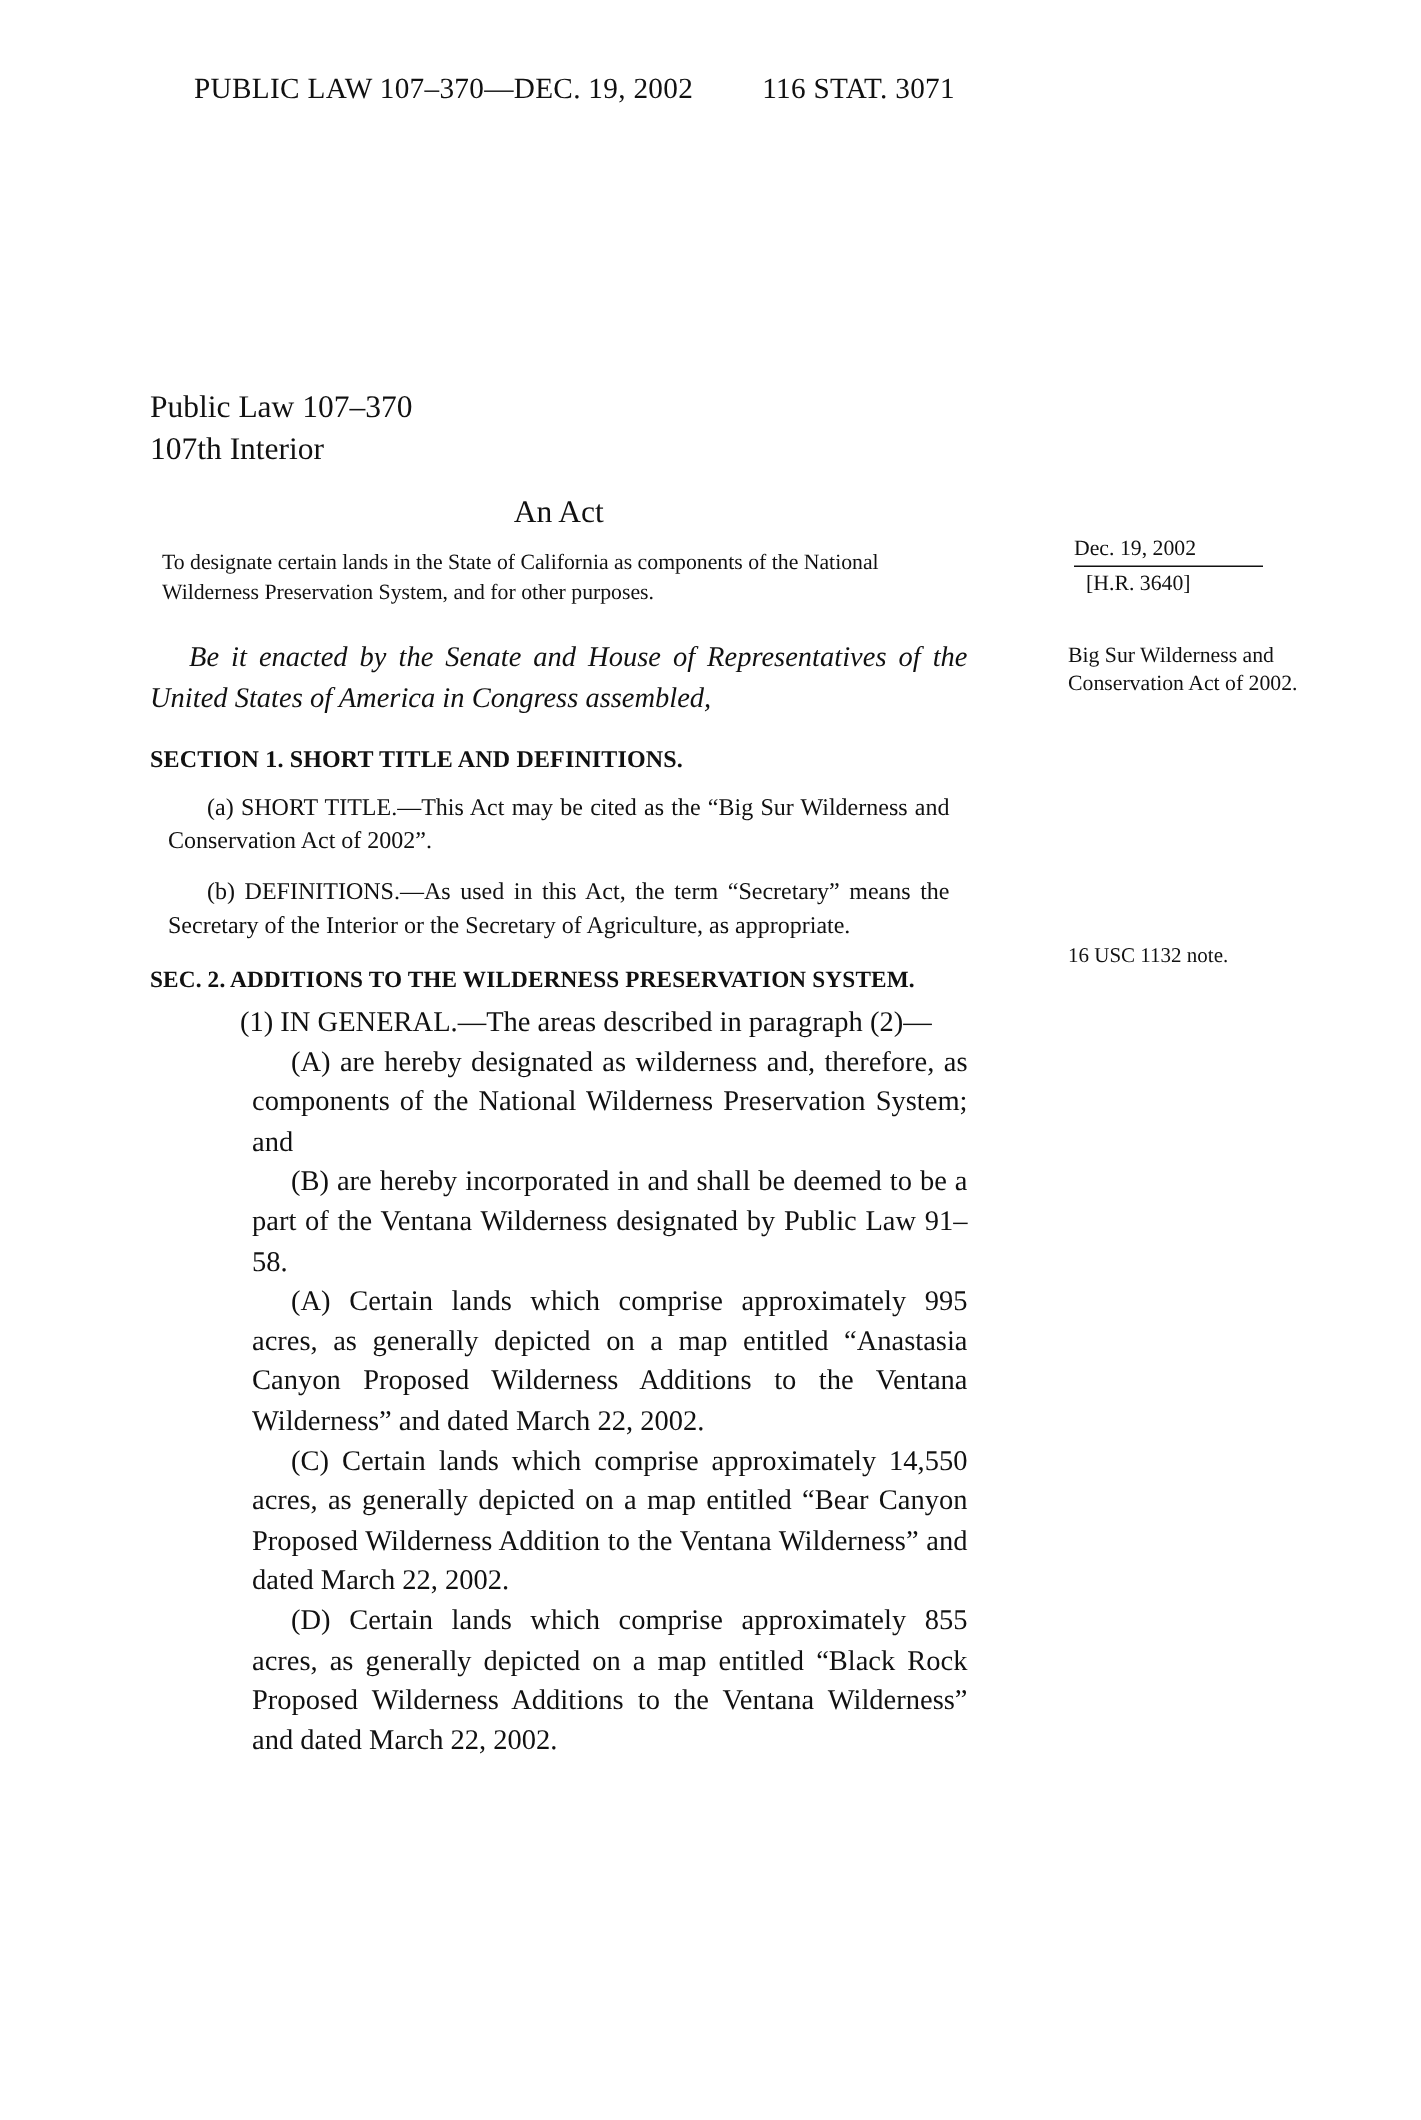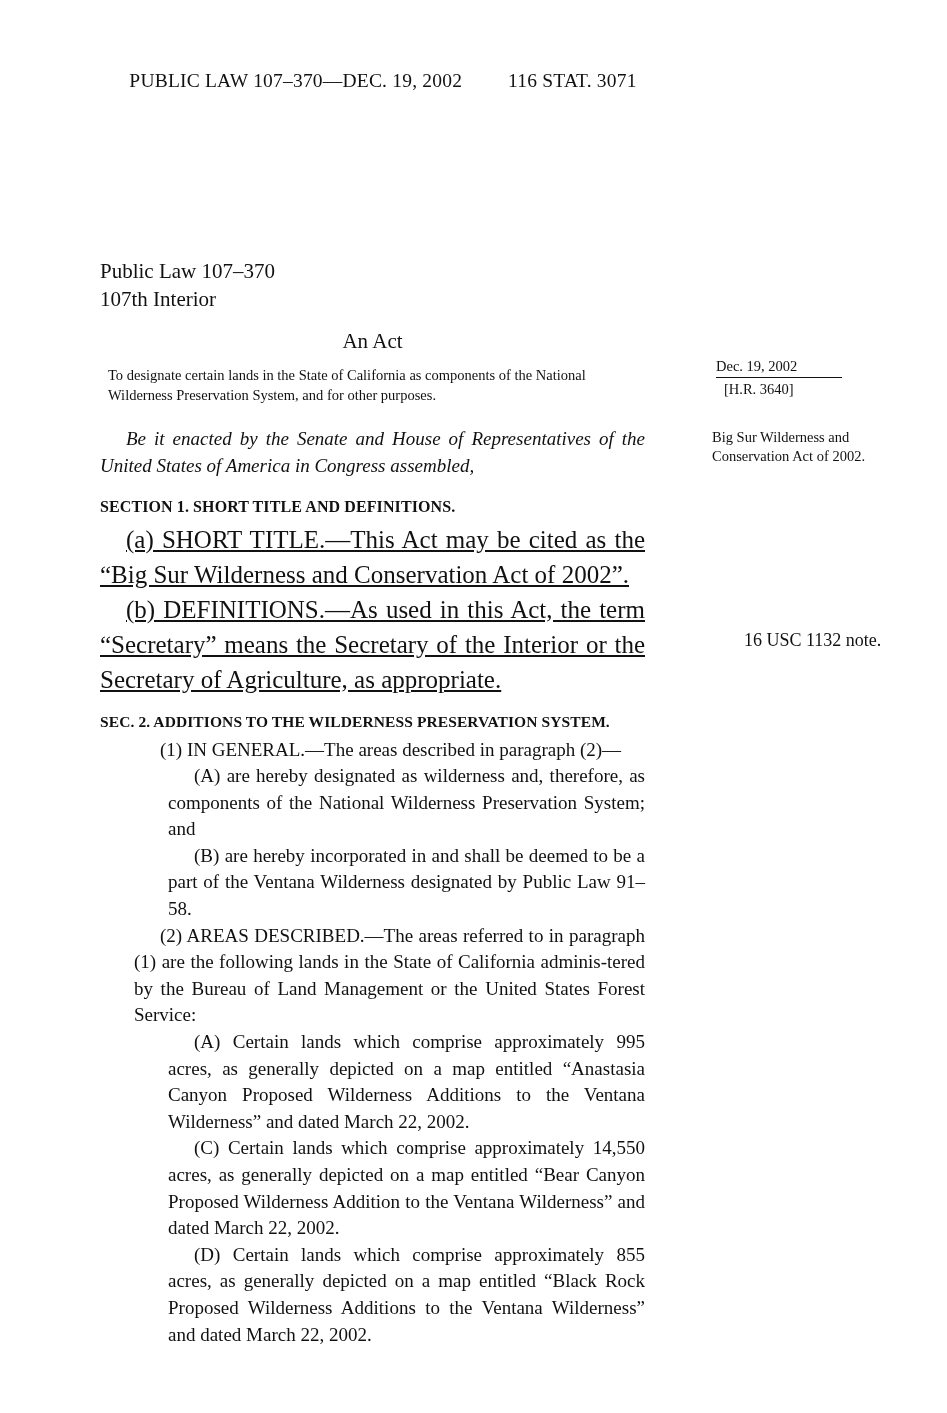--- a/index.html
+++ b/index.html
@@ -18,21 +18,21 @@
   .page {
     position: relative;
     width: 947px;
     height: 1413px;
     box-sizing: border-box;
   }
 
   
   .runhead {
     position: absolute;
-    top: 70px;
+    top: 49px;
     left: 0;
     width: 766px;
     text-align: center;
     font-size: 19.5px;
     letter-spacing: 0.2px;
   }
   .runhead .left {
     display: inline-block;
     margin-right: 46px;
   }
@@ -82,26 +82,25 @@
     letter-spacing: 0.1px;
     margin: 0 0 6px 0;
   }
   .sechead2 {
     font-weight: bold;
     font-size: 15.5px;
     letter-spacing: 0.1px;
     margin: 16px 0 6px 0;
   }
   p.body {
-    font-size: 25px;
+    font-size: 16px;
     line-height: 1.40;
     text-align: justify;
-    margin: 0;
+    margin: 12px;
     text-indent: 26px;
-    text-decoration: underline;
   }
   p.ind1 {
     font-size: 19px;
     line-height: 1.40;
     text-align: justify;
     margin: 0;
     padding-left: 34px;
     text-indent: 26px;
   }
   p.ind2 {
@@ -137,23 +136,22 @@
     top: 428px;
     width: 190px;
     font-size: 14.5px;
     line-height: 1.28;
   }
   .note-usc {
     position: absolute;
     left: 712px;
     top: 629px;
     width: 190px;
-    font-size: 18px;
+    font-size: 14px;
     line-height: 1.28;
-    margin-left: 32px;
   }
 </style>
 </head>
 <body>
 
 <div class="page">
 
   <div class="runhead">
     <span class="left">PUBLIC LAW 107–370—DEC. 19, 2002</span><span class="right">116 STAT. 3071</span>
   </div>
@@ -170,21 +168,20 @@
     <div class="enacting">Be it enacted by the Senate and House of Representatives of the United States of America in Congress assembled,</div>
 
     <div class="sechead">SECTION 1. SHORT TITLE AND DEFINITIONS.</div>
     <p class="body">(a) SHORT TITLE.—This Act may be cited as the “Big Sur Wilderness and Conservation Act of 2002”.</p>
     <p class="body">(b) DEFINITIONS.—As used in this Act, the term “Secretary” means the Secretary of the Interior or the Secretary of Agriculture, as appropriate.</p>
 
     <div class="sechead2">SEC. 2. ADDITIONS TO THE WILDERNESS PRESERVATION SYSTEM.</div>
     <p class="ind1">(1) IN GENERAL.—The areas described in paragraph (2)—</p>
     <p class="ind2">(A) are hereby designated as wilderness and, therefore, as components of the National Wilderness Preservation System; and</p>
     <p class="ind2">(B) are hereby incorporated in and shall be deemed to be a part of the Ventana Wilderness designated by Public Law 91–58.</p>
-    <p class="ind1">(2) AREAS DESCRIBED.—The areas referred to in paragraph (1) are the following lands in the State of California adminis-tered by the Bureau of Land Management or the United States Forest Service:</p>
     <p class="ind2">(A) Certain lands which comprise approximately 995 acres, as generally depicted on a map entitled “Anastasia Canyon Proposed Wilderness Additions to the Ventana Wilderness” and dated March 22, 2002.</p>
     <p class="ind2">(C) Certain lands which comprise approximately 14,550 acres, as generally depicted on a map entitled “Bear Canyon Proposed Wilderness Addition to the Ventana Wilderness” and dated March 22, 2002.</p>
     <p class="ind2">(D) Certain lands which comprise approximately 855 acres, as generally depicted on a map entitled “Black Rock Proposed Wilderness Additions to the Ventana Wilderness” and dated March 22, 2002.</p>
 
   </div>
 
   <div class="note-date">
     <div class="d">Dec. 19, 2002</div>
     <div class="rule"></div>
     <div class="hr">[H.R. 3640]</div>

